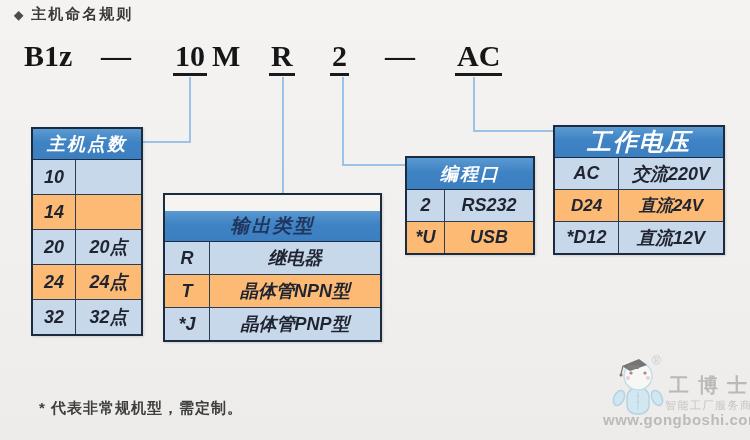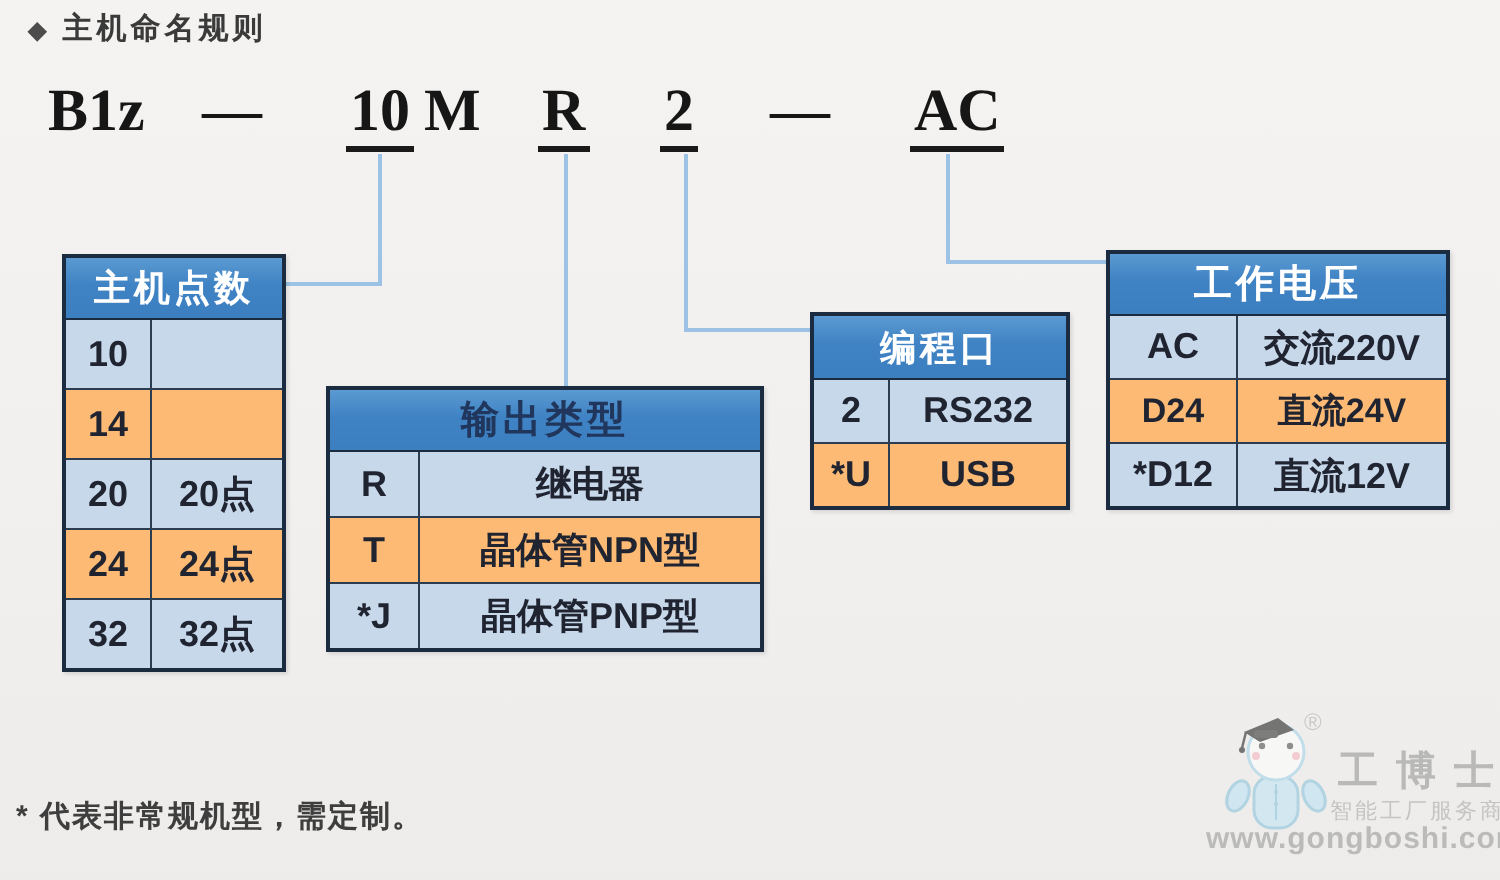--- a/index.html
+++ b/index.html
@@ -15,35 +15,35 @@
   .title .diamond{font-size:12px;color:#4c4c4c;margin-right:8px;letter-spacing:0;}
   
   .code-seg{position:absolute;top:40px;font-family:"Liberation Serif", serif;
             font-weight:bold;font-size:30px;color:#161616;line-height:32px;white-space:nowrap;}
   .code-seg.u{border-bottom:3px solid #1a1a1a;padding:0 2px 1px 2px;}
   .dash{font-size:30px;letter-spacing:0;}
   
   .conn{position:absolute;background:#9cc3e6;}
   
   .tbl{position:absolute;border:2px solid #1c2c40;background:#f5f4f1;box-sizing:border-box;
-       box-shadow:1px 1px 2px rgba(0,0,0,0.12);}
+       box-shadow:1px 1px 2px rgba(0,0,0,0.12);font-style:italic;}
   .tbl .hdr{background:linear-gradient(180deg,#5b9ad2 0%,#3f83c4 45%,#3c7fc0 100%);
             color:#ffffff;font-weight:bold;display:flex;align-items:center;justify-content:center;
             border-bottom:1px solid #1c2c40;letter-spacing:2px;}
-  .tbl .hdr.dark{color:#20365c;}
+  .tbl .hdr.dark{color:#20365c;margin-top:16px;}
   .tbl .row{display:flex;}
   .tbl .row + .row{border-top:1px solid #2c3d52;}
   .tbl .row.alt{background:#c8d8eb;}
   .tbl .row.plain{background:#fdba74;}
   .tbl .c1{display:flex;align-items:center;justify-content:center;
            border-right:1px solid #2c3d52;font-weight:bold;color:#1f2430;box-sizing:border-box;}
   .tbl .c2{flex:1;display:flex;align-items:center;justify-content:center;
            font-weight:bold;color:#1f2430;}
   
-  .footnote{position:absolute;left:8px;top:399px;font-size:15px;font-weight:bold;
+  .footnote{position:absolute;left:39px;top:399px;font-size:15px;font-weight:bold;
             color:#3e3e3e;letter-spacing:1px;}
   
   .logo{position:absolute;left:595px;top:348px;width:152px;height:88px;opacity:0.62;}
   .logo .mascot{position:absolute;left:14px;top:8px;}
   .logo .reg{position:absolute;left:57px;top:6px;font-size:12px;color:#b3b3b3;}
   .logo .name{position:absolute;left:74px;top:24px;font-family:"Liberation Serif", serif;
               font-weight:bold;font-size:20px;color:#9a9a9a;letter-spacing:9px;white-space:nowrap;}
   .logo .tagline{position:absolute;left:70px;top:50px;font-size:11px;color:#ababab;
                  letter-spacing:1.5px;white-space:nowrap;}
   .logo .site{position:absolute;left:8px;top:63px;font-size:15px;font-weight:bold;
@@ -120,21 +120,21 @@
       <div class="c1" style="width:38px">2</div>
       <div class="c2">RS232</div>
     </div>
     <div class="row plain" style="height:31px;font-size:18px">
       <div class="c1" style="width:38px">*U</div>
       <div class="c2">USB</div>
     </div>
   </div>
 
   <div class="tbl" style="left:553px;top:125px;width:172px">
-    <div class="hdr" style="height:30px;font-size:19px">工作电压</div>
+    <div class="hdr" style="height:30px;font-size:24px">工作电压</div>
     <div class="row alt" style="height:31px;font-size:18px">
       <div class="c1" style="width:64px">AC</div>
       <div class="c2">交流220V</div>
     </div>
     <div class="row plain" style="height:31px;font-size:17px">
       <div class="c1" style="width:64px">D24</div>
       <div class="c2">直流24V</div>
     </div>
     <div class="row alt" style="height:31px;font-size:18px">
       <div class="c1" style="width:64px">*D12</div>

